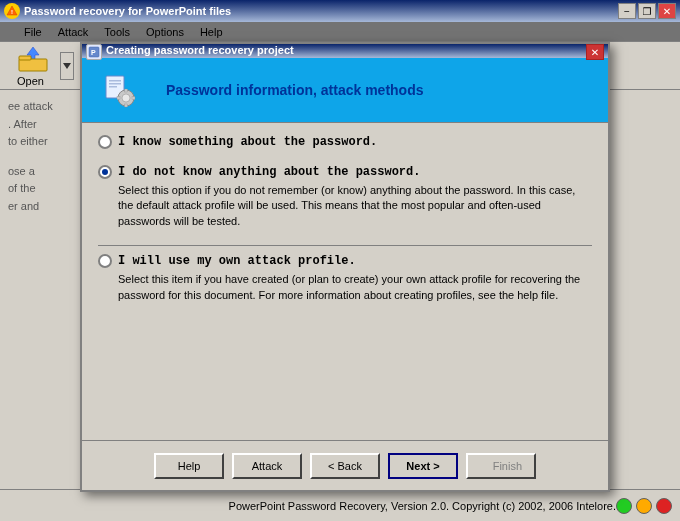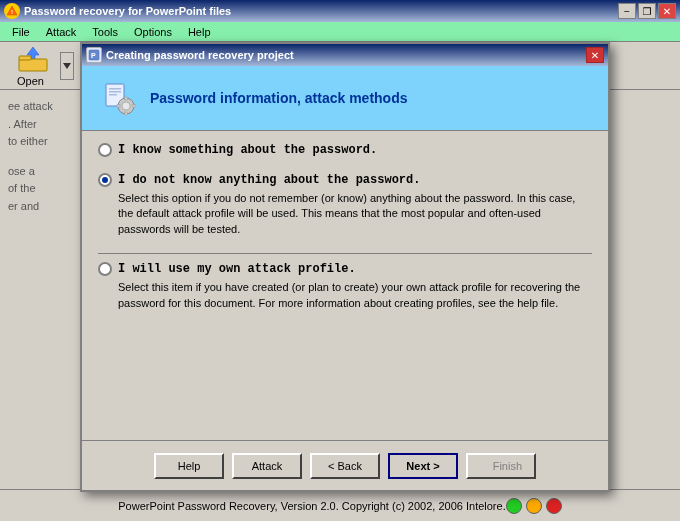--- a/index.html
+++ b/index.html
@@ -51,25 +51,25 @@
       align-items: center;
       justify-content: center;
       font-size: 10px;
       cursor: pointer;
       color: black;
     }
     .title-bar-btn.close { background: #d44; color: white; }
 
     
     .menu-bar {
-      background: #86efac;
+      background: #737373;
       height: 20px;
       display: flex;
       align-items: center;
-      padding: 0 4px;
+      padding: 0 16px;
       border-bottom: 1px solid #808080;
     }
     .menu-item {
       padding: 2px 8px;
       font-size: 11px;
       cursor: pointer;
     }
 
     
     .sidebar {
@@ -157,23 +157,23 @@
       background: #d4d0c8;
       border: 2px solid #808080;
       box-shadow: 4px 4px 10px rgba(0,0,0,0.5);
       z-index: 100;
     }
 
     
     .dialog-title-bar {
       background: linear-gradient(to bottom, #0a246a, #a6b8d8);
       color: white;
-      height: 22px;
-      display: flex;
-      align-items: center;
+      height: 14px;
+      display: flex;
+      align-items: flex-start;
       padding: 0 4px;
       gap: 4px;
     }
     .dialog-title-text {
       flex: 1;
       font-size: 11px;
       font-weight: bold;
     }
     .dialog-close-btn {
       width: 18px;
@@ -183,25 +183,25 @@
       color: white;
       display: flex;
       align-items: center;
       justify-content: center;
       font-size: 10px;
       cursor: pointer;
     }
 
     
     .dialog-header {
-      background: #7dd3fc;
+      background: #0ea5e9;
       padding: 12px 16px;
       display: flex;
       align-items: center;
-      gap: 12px;
+      gap: 28px;
       border-bottom: 1px solid #808080;
     }
     .dialog-header-icon {
       width: 40px;
       height: 40px;
       flex-shrink: 0;
       position: relative;
     }
     .dialog-header-title {
       font-size: 14px;
@@ -307,21 +307,21 @@
       bottom: 0;
       left: 0;
       right: 0;
       height: 32px;
       background: #d4d0c8;
       border-top: 1px solid #808080;
       display: flex;
       align-items: center;
       padding: 12px 8px;
       font-size: 11px;
-      justify-content: center;
+      justify-content: flex-end;
     }
     .status-indicators {
       display: flex;
       gap: 4px;
       align-items: center;
     }
     .status-dot {
       width: 16px;
       height: 16px;
       border-radius: 50%;

